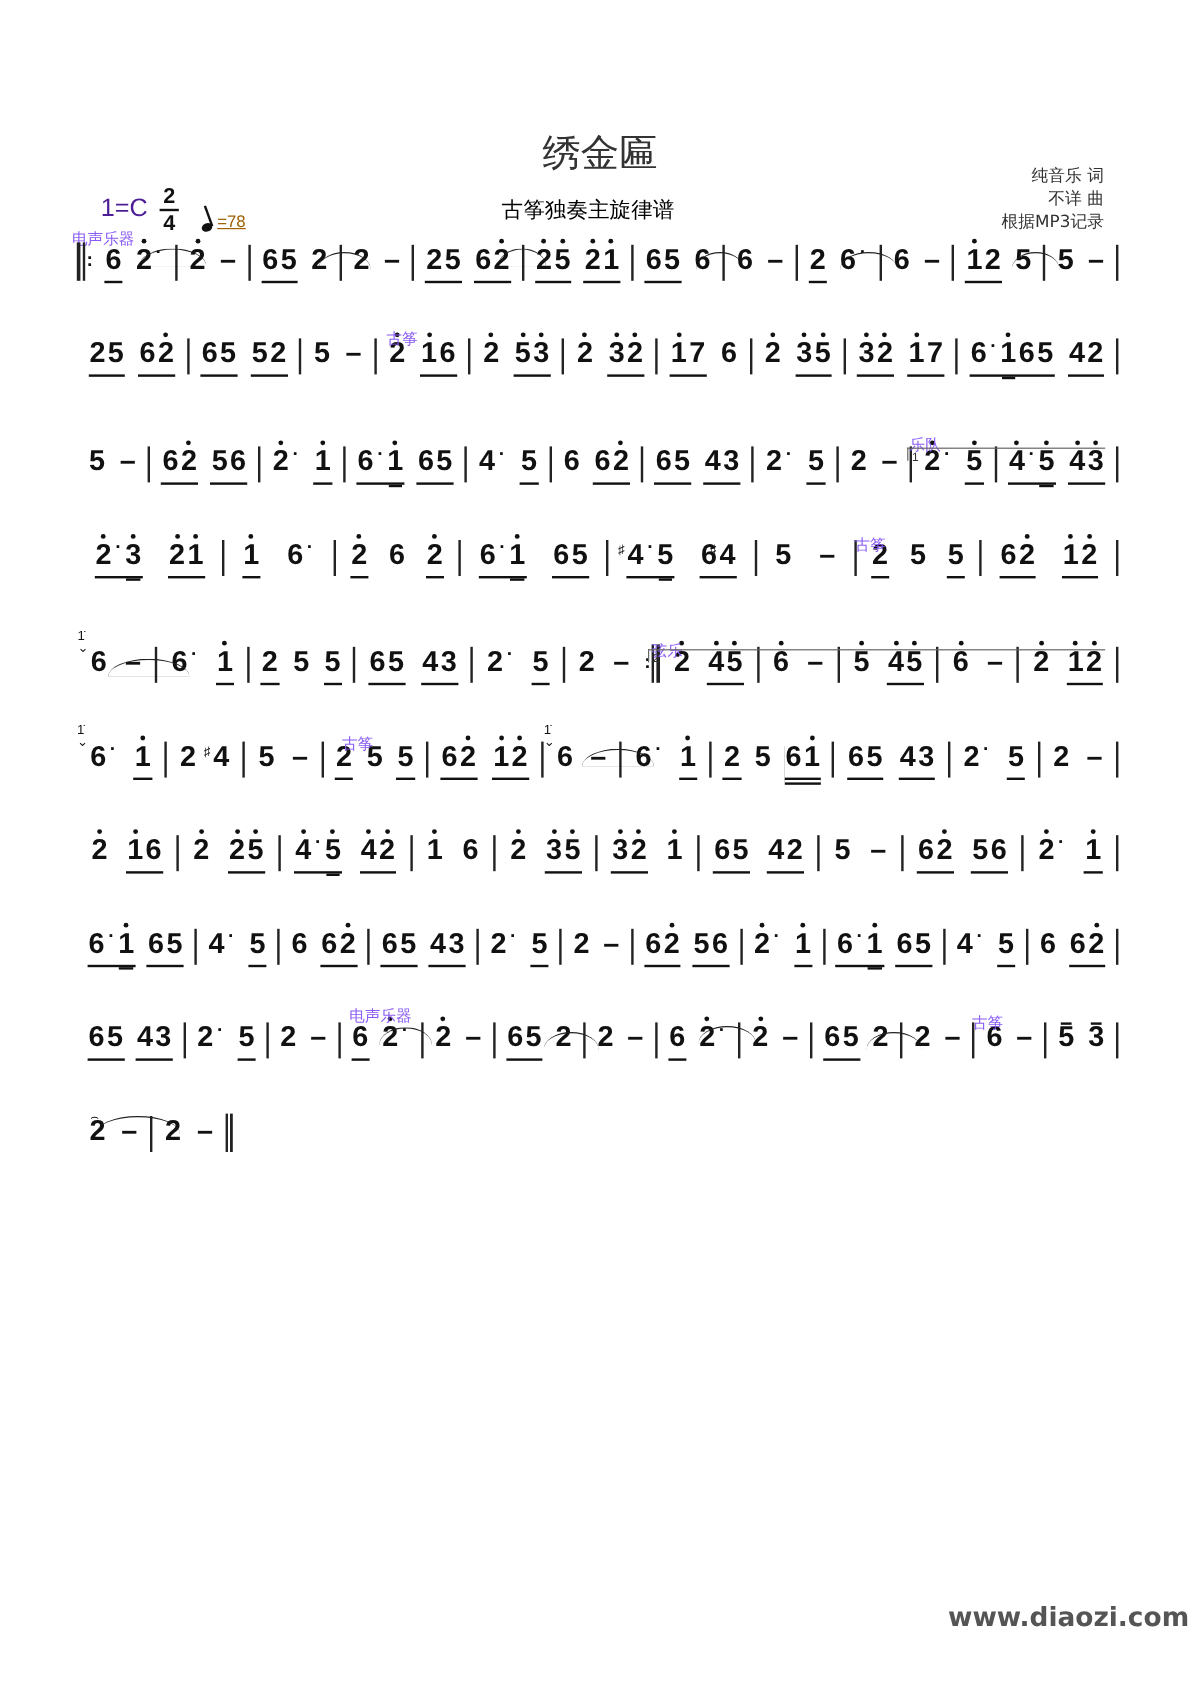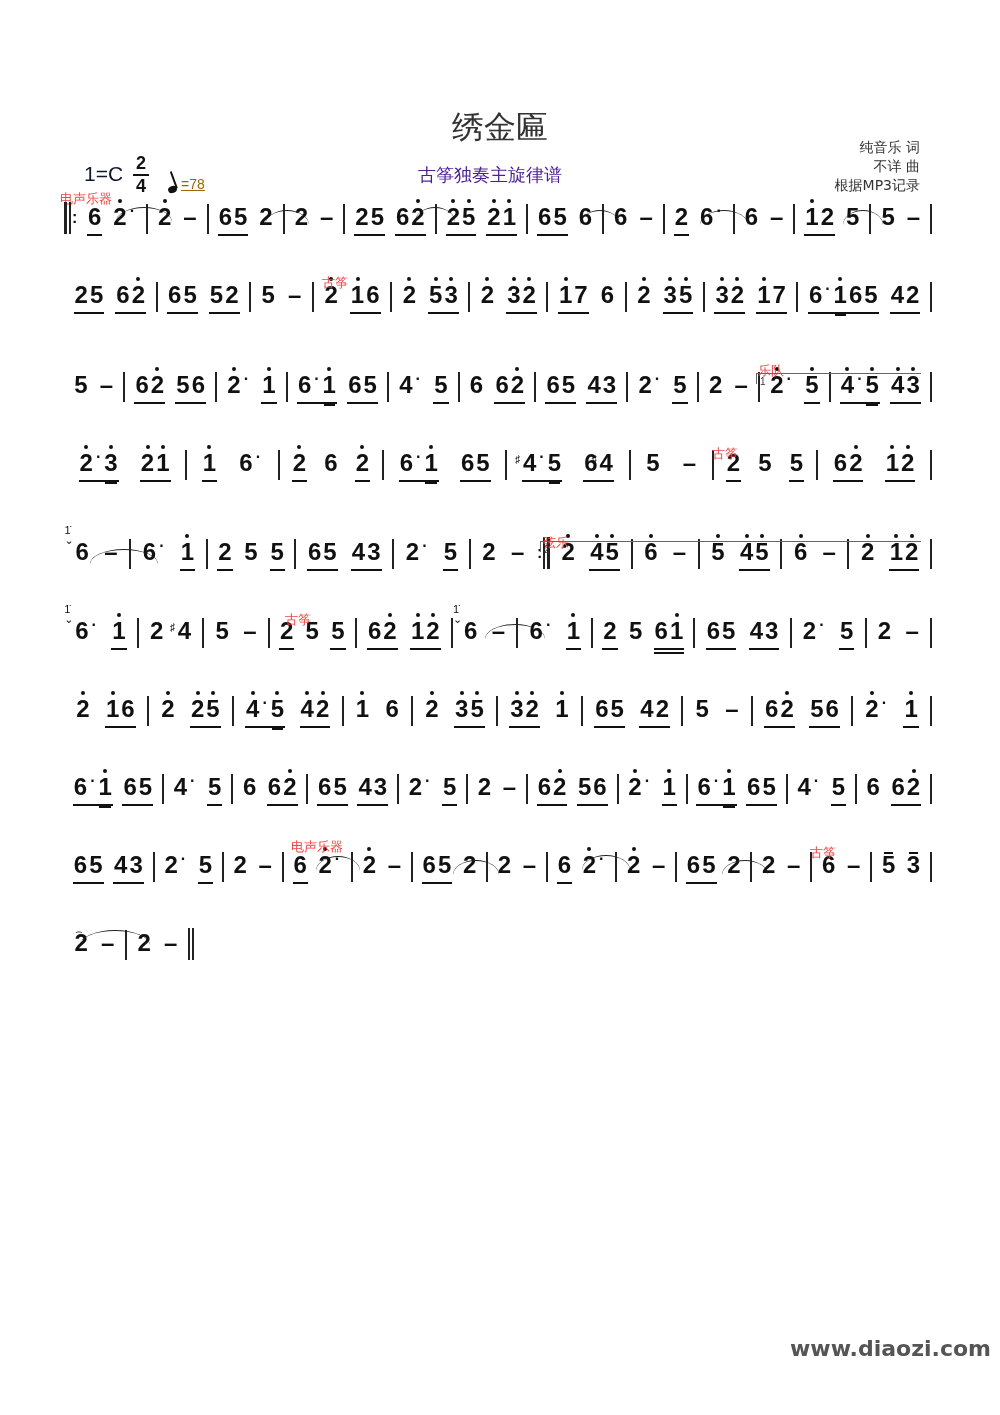--- a/index.html
+++ b/index.html
@@ -1,32 +1,32 @@
 <!DOCTYPE html>
 <html><head>
 <meta charset="utf-8">
 <style>
   html,body{margin:0;padding:0;background:#fff;}
   body{width:1000px;height:1415px;position:relative;overflow:hidden;
        font-family:"Liberation Sans","DejaVu Sans",sans-serif;color:#111;}
   .title{position:absolute;left:0;width:1000px;top:106px;text-align:center;
          font-family:"DejaVu Sans",sans-serif;font-size:32px;color:#333;}
   .subtitle{position:absolute;left:0;width:980px;top:163px;text-align:center;
-         font-family:"DejaVu Sans",sans-serif;font-size:18px;color:#4c1d95;}
+         font-family:"DejaVu Sans",sans-serif;font-size:18px;color:#000000;}
   .credits{position:absolute;right:80px;top:138px;text-align:right;
          font-family:"DejaVu Sans",sans-serif;font-size:14px;line-height:19px;color:#333;}
-  .key{position:absolute;left:84px;top:162px;font-size:21px;color:#0f172a;}
+  .key{position:absolute;left:84px;top:162px;font-size:21px;color:#4c1d95;}
   .timesig{position:absolute;left:133px;top:154px;width:16px;text-align:center;
          font-weight:bold;font-size:18px;line-height:19px;}
   .timesig .line{border-top:2px solid #111;margin:1px 0;}
   .tempo{position:absolute;left:168px;top:176px;font-size:14px;color:#a16207;text-decoration:underline;}
   .tempo .noteglyph{display:inline-block;width:9px;height:7px;border-radius:50%;background:#111;
          transform:rotate(-20deg);position:relative;top:4px;margin-right:4px;}
   .tempo .stem{position:absolute;left:8px;bottom:3px;width:1.5px;height:18px;background:#111;}
-  .instr{position:absolute;font-family:"DejaVu Sans",sans-serif;font-size:13px;color:#ef4444;white-space:nowrap;}
+  .instr{position:absolute;font-family:"DejaVu Sans",sans-serif;font-size:13px;color:#8b5cf6;white-space:nowrap;}
   .row{position:absolute;left:64px;width:868px;height:40px;display:flex;align-items:flex-end;}
   .m{display:flex;align-items:flex-end;flex:1 1 auto;justify-content:space-around;padding:0 4px;}
   .bar{width:2px;height:30px;background:#222;flex:0 0 auto;align-self:flex-end;margin-bottom:2px;}
   .bar.final{width:6px;height:32px;background:linear-gradient(90deg,#222 0 2px,transparent 2px 4px,#222 4px 6px);}
   .bar.repstart,.bar.repend{width:14px;height:32px;background:none;position:relative;}
   .bar.repstart::before{content:"";position:absolute;left:0;top:0;width:3px;height:100%;background:#222;}
   .bar.repstart::after{content:"";position:absolute;left:5px;top:0;width:1.5px;height:100%;background:#222;}
   .bar.repstart span,.bar.repend span{position:absolute;top:9px;font-weight:bold;font-size:16px;line-height:14px;}
   .bar.repstart span{left:8px;}
   .bar.repend::before{content:"";position:absolute;right:0;top:0;width:3px;height:100%;background:#222;}

